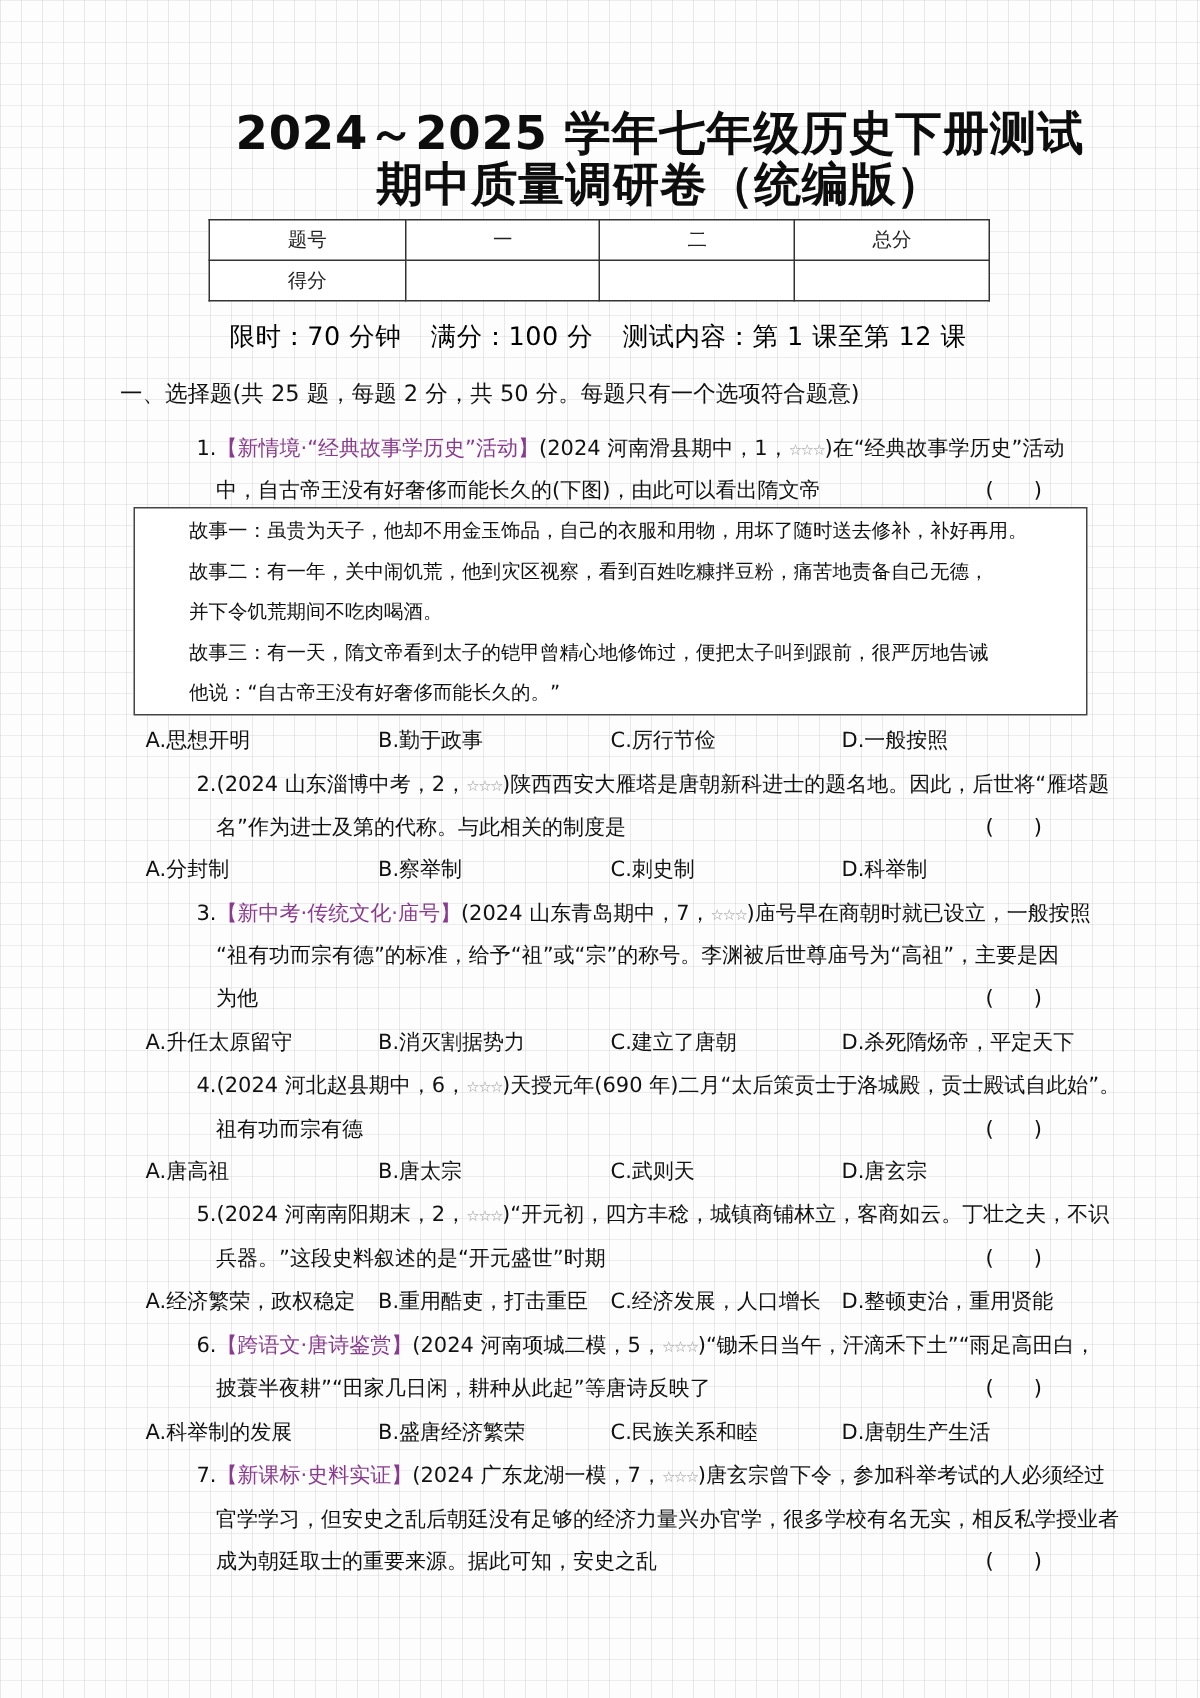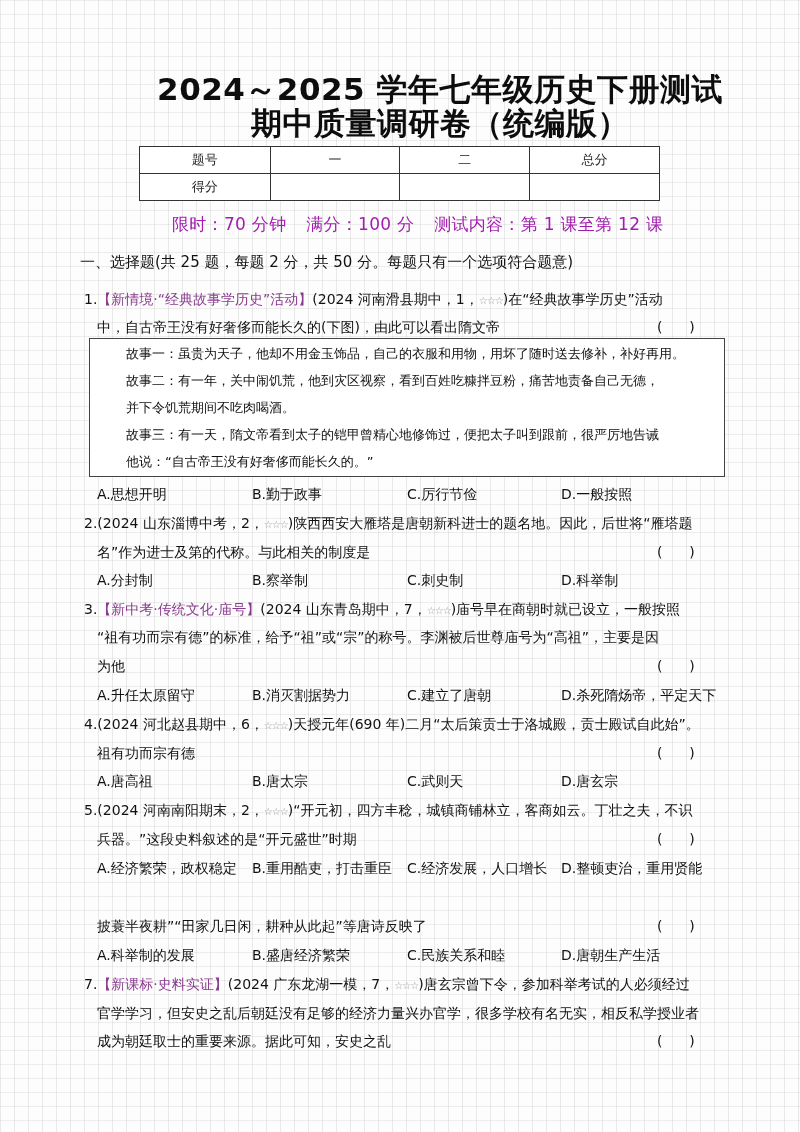--- a/index.html
+++ b/index.html
@@ -49,41 +49,42 @@
   table.score td {
     border: 1px solid #333;
     height: 26px;
     text-align: center;
     font-size: 13px;
     color: #222;
     padding: 0;
   }
   .meta-line {
     position: absolute;
-    left: 172px;
+    left: 153px;
     top: 213px;
     font-size: 17px;
-    color: #a21caf;
+    color: #000000;
     white-space: nowrap;
     letter-spacing: 0.3px;
   }
   .meta-line span { margin-right: 14px; }
   .section-title {
     position: absolute;
     left: 80px;
     top: 253px;
     font-size: 15px;
     white-space: nowrap;
   }
   .q-line {
     position: absolute;
     font-size: 14px;
     white-space: nowrap;
     color: #111;
     line-height: 18px;
+    padding-left: 47px;
   }
   .tag {
     color: #8a3b8f;
   }
   .stars {
     color: #999;
     font-size: 10px;
     letter-spacing: -1px;
   }
   .paren {
@@ -219,20 +220,23 @@
   </div>
   <div class="q-line" style="left:97px; top:830px;text-align:center;">兵器。”这段史料叙述的是“开元盛世”时期</div>
   <div class="paren" style="left:657px; top:830px;">(      )</div>
   <div class="options" style="top:859px;">
     <span style="left:0px;">A.经济繁荣，政权稳定</span>
     <span style="left:155px;">B.重用酷吏，打击重臣</span>
     <span style="left:310px;">C.经济发展，人口增长</span>
     <span style="left:464px;">D.整顿吏治，重用贤能</span>
   </div>
 
+  <div class="q-line" style="left:84px; top:888px;">
+    <span>6.</span><span class="tag">【跨语文·唐诗鉴赏】</span><span>(2024 河南项城二模，5，</span><span class="stars">☆☆☆</span><span>)“锄禾日当午，汗滴禾下土”“雨足高田白，</span>
+  </div>
   <div class="q-line" style="left:97px; top:917px;">披蓑半夜耕”“田家几日闲，耕种从此起”等唐诗反映了</div>
   <div class="paren" style="left:657px; top:917px;">(      )</div>
   <div class="options" style="top:946px;">
     <span style="left:0px;">A.科举制的发展</span>
     <span style="left:155px;">B.盛唐经济繁荣</span>
     <span style="left:310px;">C.民族关系和睦</span>
     <span style="left:464px;">D.唐朝生产生活</span>
   </div>
 
   <div class="q-line" style="left:84px; top:975px;">

